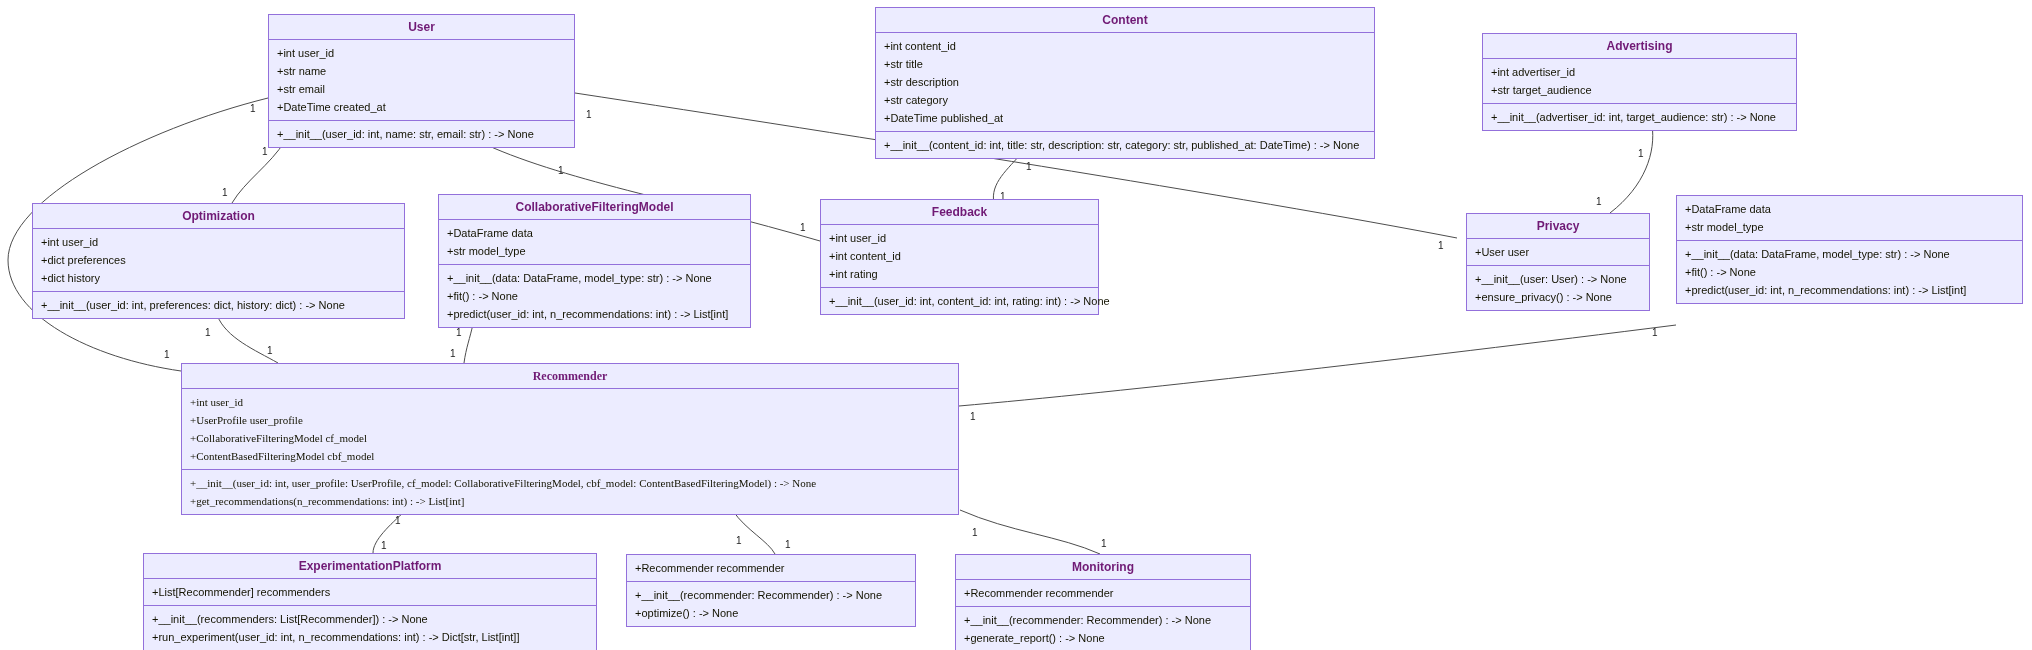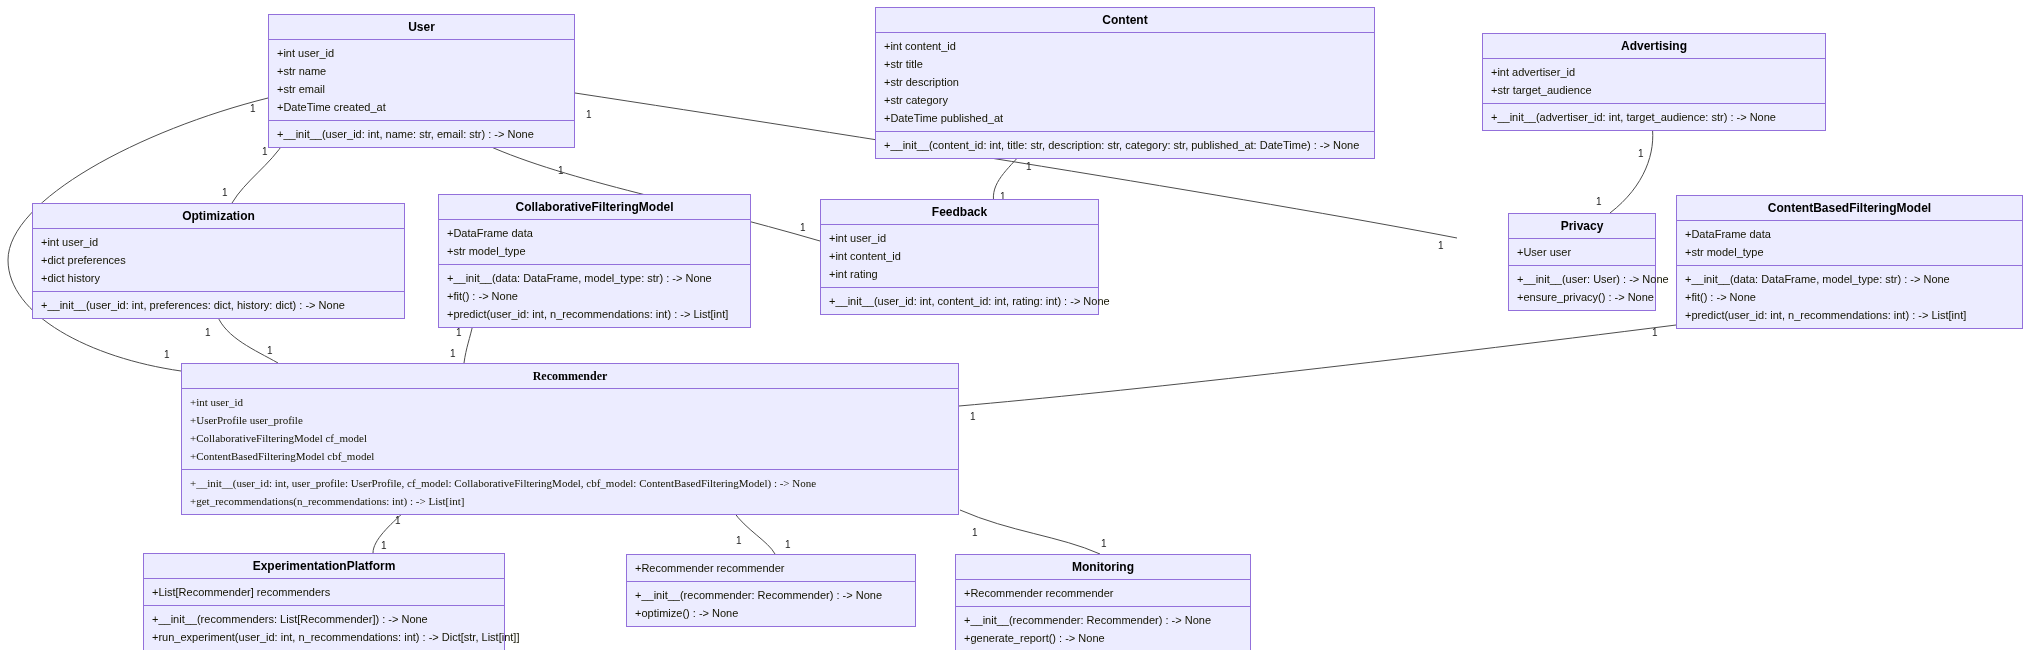--- a/index.html
+++ b/index.html
@@ -31,21 +31,21 @@
     background: #ECECFF;
     border: 1px solid #9370DB;
     box-sizing: border-box;
   }
   .cls-title {
     height: 24px;
     line-height: 24px;
     text-align: center;
     font-weight: bold;
     font-size: 12px;
-    color: #000000;
+    color: #701a75;
     border-bottom: 1px solid #9370DB;
     white-space: nowrap;
     overflow: hidden;
   }
   .cls-attrs {
     padding: 4px 8px;
     border-bottom: 1px solid #9370DB;
   }
   .cls-methods {
     padding: 4px 8px;
@@ -121,21 +121,21 @@
         <div class="member-row">+str title</div>
         <div class="member-row">+str description</div>
         <div class="member-row">+str category</div>
         <div class="member-row">+DateTime published_at</div>
       </div>
     <div class="cls-methods">
         <div class="member-row">+__init__(content_id: int, title: str, description: str, category: str, published_at: DateTime) : -&gt; None</div>
       </div>
   </div>
 
-  <div class="cls" style="left:1482px; top:33px; width:344px;">
+  <div class="cls" style="left:1482px; top:33px; width:315px;">
     <div class="cls-title">Advertising</div>
     <div class="cls-attrs">
         <div class="member-row">+int advertiser_id</div>
         <div class="member-row">+str target_audience</div>
       </div>
     <div class="cls-methods">
         <div class="member-row">+__init__(advertiser_id: int, target_audience: str) : -&gt; None</div>
       </div>
   </div>
 
@@ -169,33 +169,32 @@
     <div class="cls-attrs">
         <div class="member-row">+int user_id</div>
         <div class="member-row">+int content_id</div>
         <div class="member-row">+int rating</div>
       </div>
     <div class="cls-methods">
         <div class="member-row">+__init__(user_id: int, content_id: int, rating: int) : -&gt; None</div>
       </div>
   </div>
 
-  <div class="cls" style="left:1508px; top:213px; width:148px;">
+  <div class="cls" style="left:1466px; top:213px; width:184px;">
     <div class="cls-title">Privacy</div>
     <div class="cls-attrs">
         <div class="member-row">+User user</div>
       </div>
     <div class="cls-methods">
         <div class="member-row">+__init__(user: User) : -&gt; None</div>
         <div class="member-row">+ensure_privacy() : -&gt; None</div>
       </div>
   </div>
 
   <div class="cls" style="left:1676px; top:195px; width:347px;">
-    <div class="cls-title">ContentBasedFilteringModel</div>
     <div class="cls-attrs">
         <div class="member-row">+DataFrame data</div>
         <div class="member-row">+str model_type</div>
       </div>
     <div class="cls-methods">
         <div class="member-row">+__init__(data: DataFrame, model_type: str) : -&gt; None</div>
         <div class="member-row">+fit() : -&gt; None</div>
         <div class="member-row">+predict(user_id: int, n_recommendations: int) : -&gt; List[int]</div>
       </div>
   </div>
@@ -207,21 +206,21 @@
         <div class="member-row">+UserProfile user_profile</div>
         <div class="member-row">+CollaborativeFilteringModel cf_model</div>
         <div class="member-row">+ContentBasedFilteringModel cbf_model</div>
       </div>
     <div class="cls-methods">
         <div class="member-row">+__init__(user_id: int, user_profile: UserProfile, cf_model: CollaborativeFilteringModel, cbf_model: ContentBasedFilteringModel) : -&gt; None</div>
         <div class="member-row">+get_recommendations(n_recommendations: int) : -&gt; List[int]</div>
       </div>
   </div>
 
-  <div class="cls" style="left:143px; top:553px; width:362px;">
+  <div class="cls" style="left:143px; top:553px; width:454px;">
     <div class="cls-title">ExperimentationPlatform</div>
     <div class="cls-attrs">
         <div class="member-row">+List[Recommender] recommenders</div>
       </div>
     <div class="cls-methods">
         <div class="member-row">+__init__(recommenders: List[Recommender]) : -&gt; None</div>
         <div class="member-row">+run_experiment(user_id: int, n_recommendations: int) : -&gt; Dict[str, List[int]]</div>
       </div>
   </div>
 

